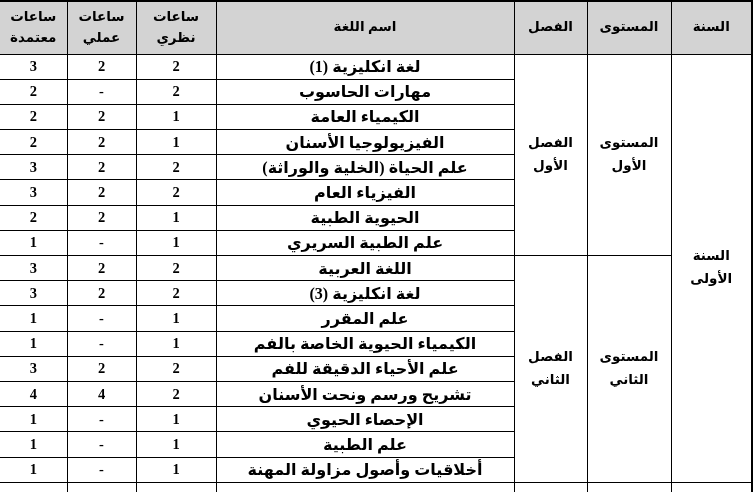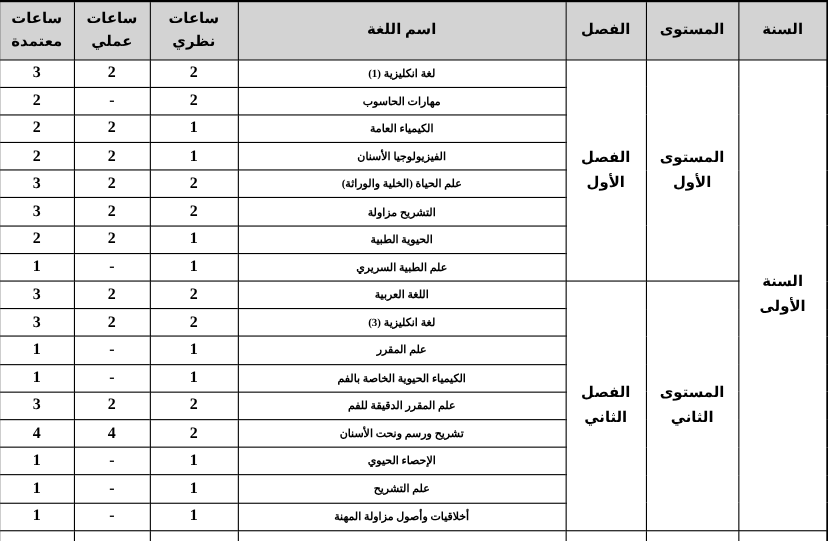--- a/index.html
+++ b/index.html
@@ -30,21 +30,21 @@
   }
   thead th {
     background: #d3d3d3;
     height: 53px;
     font-size: 13.5px;
     line-height: 1.55;
     white-space: pre-line;
   }
   tbody tr { height: 25.2px; }
   tbody td { background: #ffffff; }
-  td.course { font-size: 10px; font-family: Liberation Serif, serif; }
+  td.course { font-size: 16px; }
   td.num { font-size: 14.5px; }
   td.merged {
     font-size: 13.5px;
     line-height: 1.7;
     white-space: pre-line;
     background: #ffffff;
   }
   tr.partial td { height: 14px; }
 </style>
 </head>
@@ -106,21 +106,21 @@
         <td class="num">2</td>
         <td class="num">2</td>
       </tr>
       <tr>
         <td class="course">علم الحياة (الخلية والوراثة)</td>
         <td class="num">2</td>
         <td class="num">2</td>
         <td class="num">3</td>
       </tr>
       <tr>
-        <td class="course">التشريح مزاولة</td>
+        <td class="course">الفيزياء العام</td>
         <td class="num">2</td>
         <td class="num">2</td>
         <td class="num">3</td>
       </tr>
       <tr>
         <td class="course">الحيوية الطبية</td>
         <td class="num">1</td>
         <td class="num">2</td>
         <td class="num">2</td>
       </tr>
@@ -152,39 +152,39 @@
         <td class="num">-</td>
         <td class="num">1</td>
       </tr>
       <tr>
         <td class="course">الكيمياء الحيوية الخاصة بالفم</td>
         <td class="num">1</td>
         <td class="num">-</td>
         <td class="num">1</td>
       </tr>
       <tr>
-        <td class="course">علم المقرر الدقيقة للفم</td>
+        <td class="course">علم الأحياء الدقيقة للفم</td>
         <td class="num">2</td>
         <td class="num">2</td>
         <td class="num">3</td>
       </tr>
       <tr>
         <td class="course">تشريح ورسم ونحت الأسنان</td>
         <td class="num">2</td>
         <td class="num">4</td>
         <td class="num">4</td>
       </tr>
       <tr>
         <td class="course">الإحصاء الحيوي</td>
         <td class="num">1</td>
         <td class="num">-</td>
         <td class="num">1</td>
       </tr>
       <tr>
-        <td class="course">علم التشريح</td>
+        <td class="course">علم الطبية</td>
         <td class="num">1</td>
         <td class="num">-</td>
         <td class="num">1</td>
       </tr>
       <tr>
         <td class="course">أخلاقيات وأصول مزاولة المهنة</td>
         <td class="num">1</td>
         <td class="num">-</td>
         <td class="num">1</td>
       </tr>

